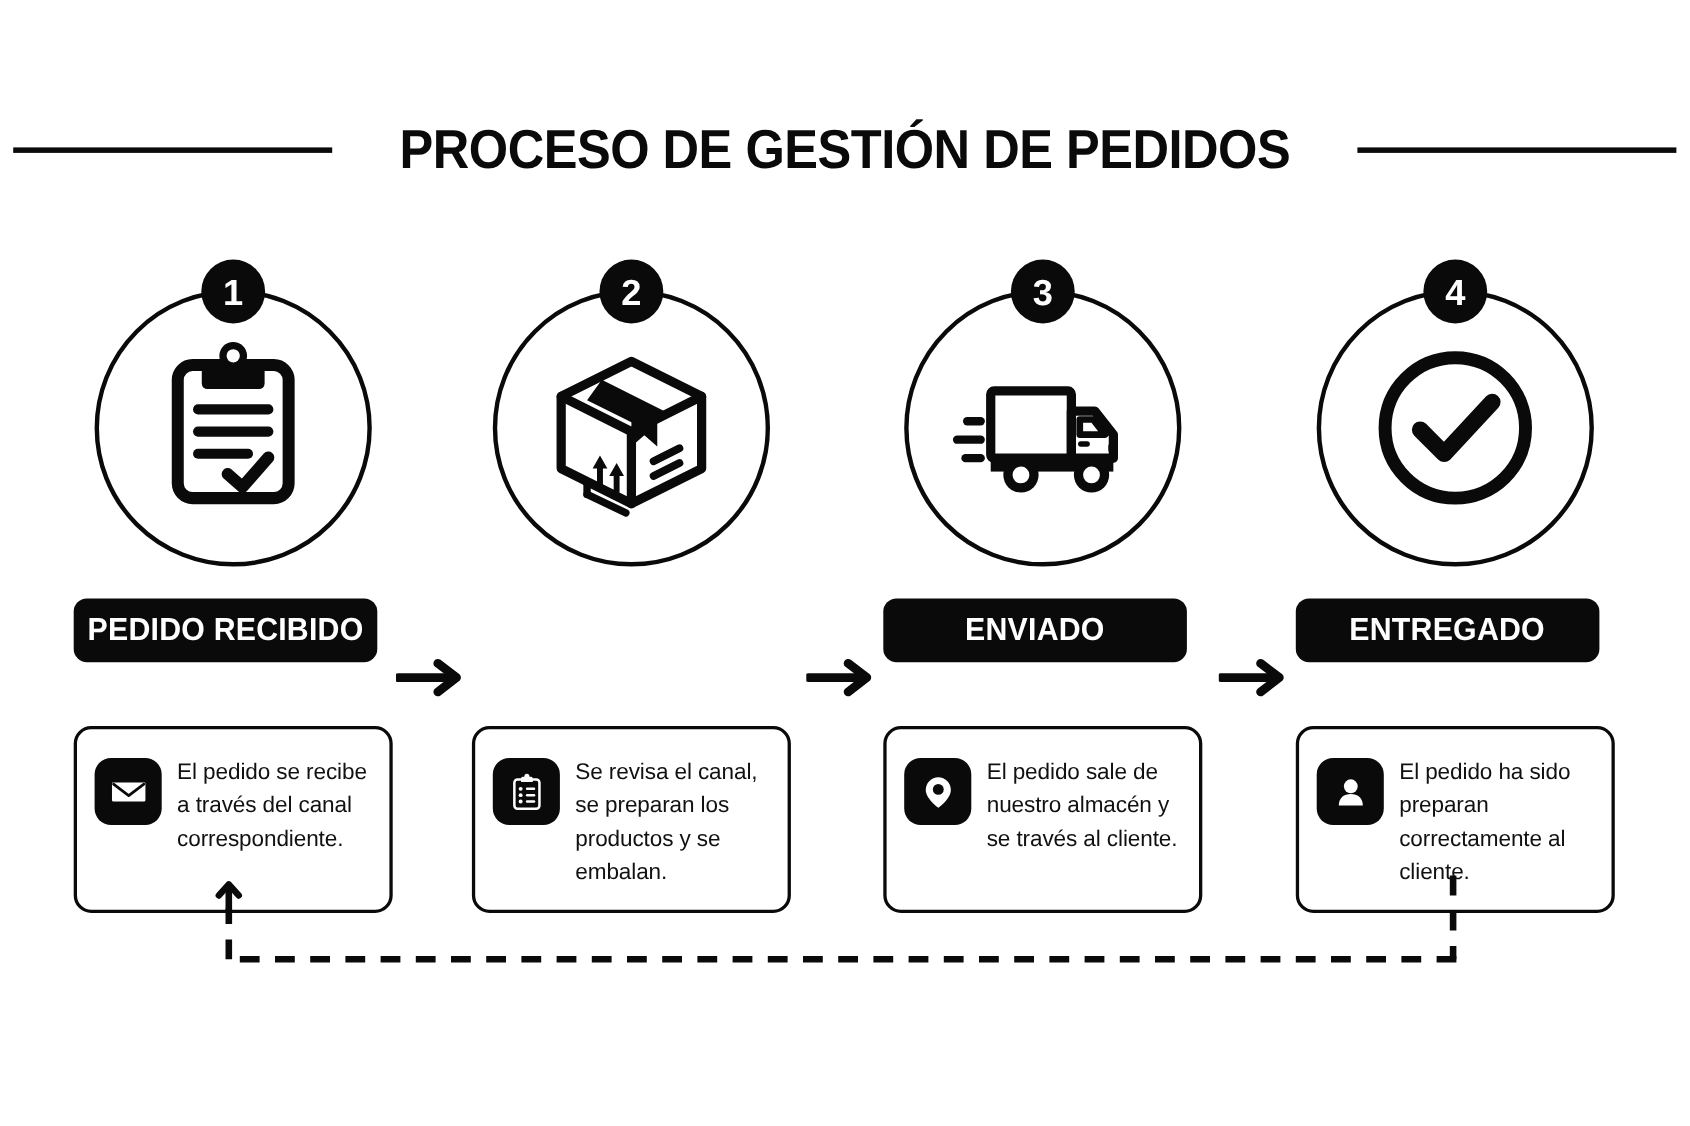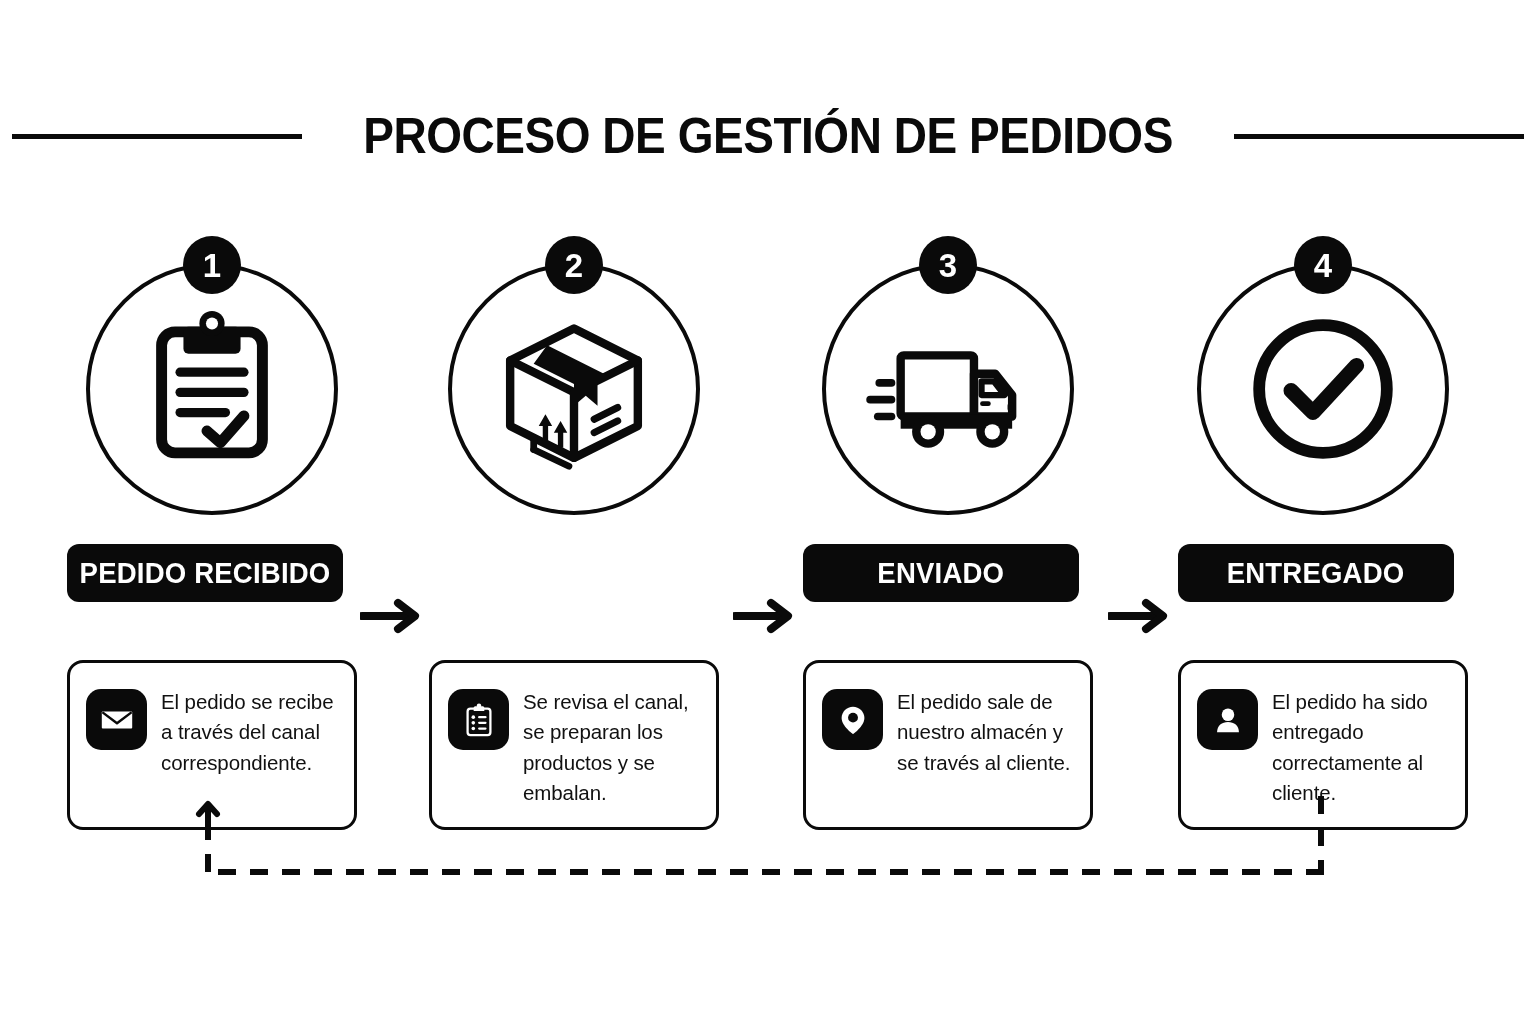--- a/index.html
+++ b/index.html
@@ -332,21 +332,21 @@
       <span>ENTREGADO</span>
     </div>
 
     <div class="card">
       <div class="card-icon">
         <svg viewBox="0 0 40 40">
           <circle cx="20" cy="14.5" r="6.6" fill="#ffffff"></circle>
           <path d="M8.5 33 C8.5 25.6 13.6 22 20 22 C26.4 22 31.5 25.6 31.5 33 Z" fill="#ffffff"></path>
         </svg>
       </div>
-      <div class="card-text">El pedido ha sido entregado correctamente al cliente.</div>
+      <div class="card-text">El pedido ha sido preparan correctamente al cliente.</div>
     </div>
   </div>
 
   <div class="flow-arrow a1">
     <svg viewBox="0 0 62 40">
       <line x1="2" y1="20" x2="50" y2="20" stroke="#0a0a0a" stroke-width="8" stroke-linecap="round"></line>
       <polyline points="38,7 55,20 38,33" fill="none" stroke="#0a0a0a" stroke-width="8" stroke-linecap="round" stroke-linejoin="round"></polyline>
     </svg>
   </div>
   <div class="flow-arrow a2">

